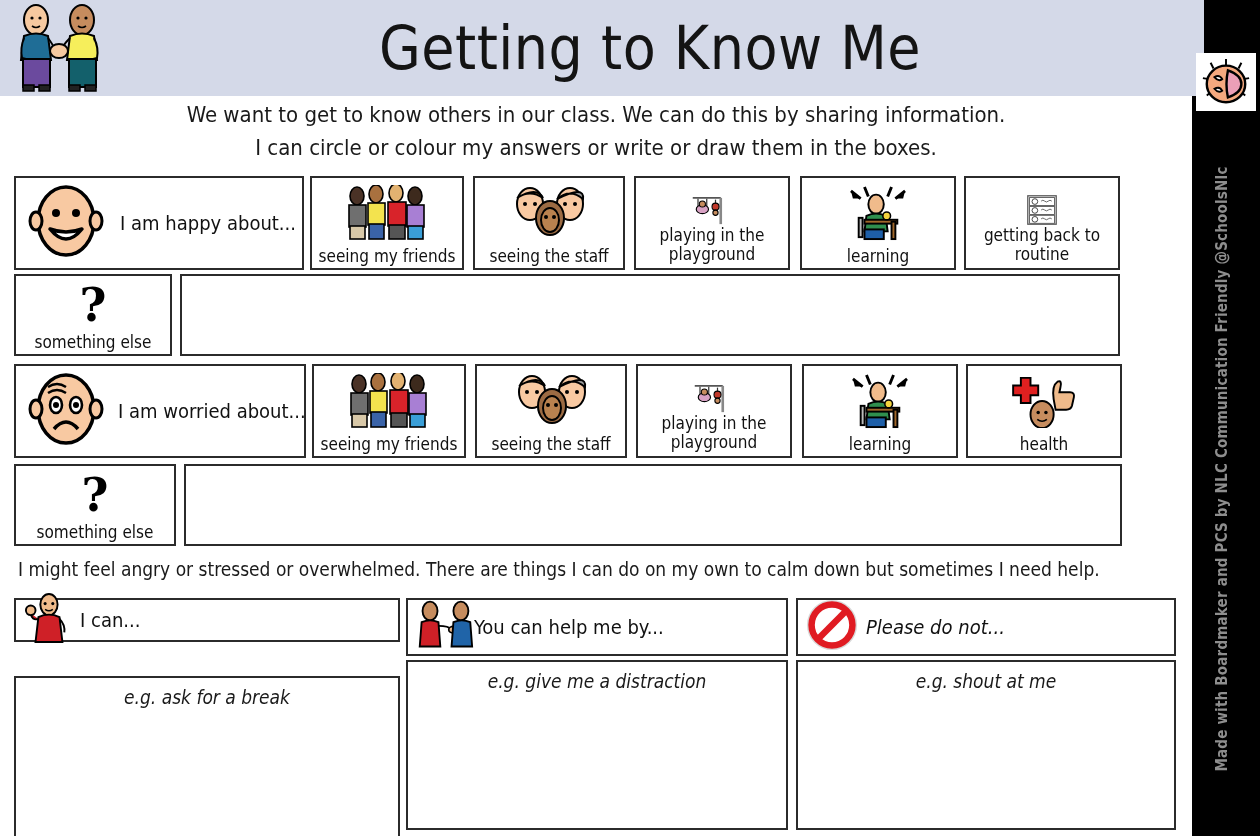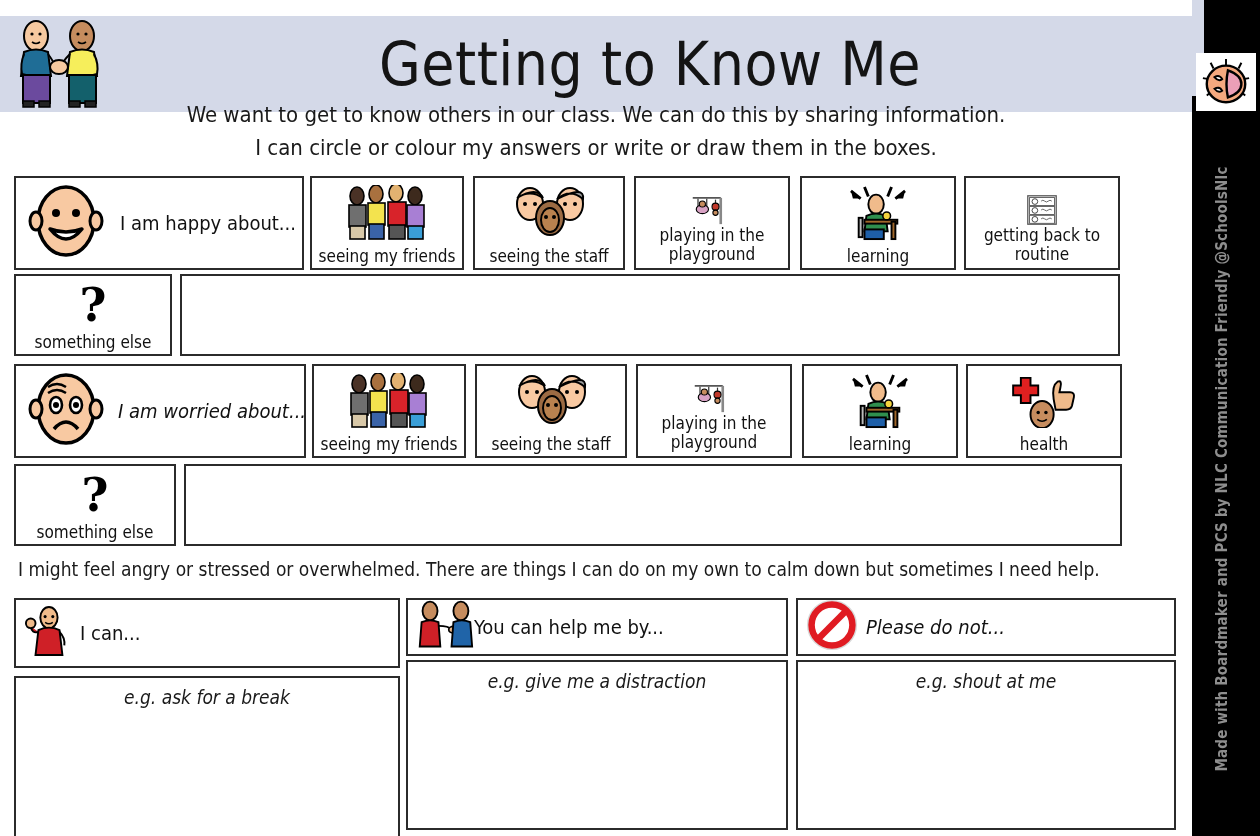--- a/index.html
+++ b/index.html
@@ -49,21 +49,21 @@
     font-weight: bold;
     letter-spacing: 0.2px;
     text-align: center;
     white-space: nowrap;
     font-family: "DejaVu Sans Condensed", "Liberation Sans", sans-serif;
   }
 
   
   .banner {
     position: absolute;
-    left: 0; top: 16px;
+    left: 0; top: 0;
     width: 1192px; height: 96px;
     background: #d4d9e8;
   }
   .banner-icon {
     position: absolute;
     left: 6px; top: 2px;
     width: 108px; height: 92px;
   }
   .banner-title {
     position: absolute;
@@ -295,21 +295,21 @@
     </span>
     <span class="card-label-sm" style="margin-bottom:2px;">getting back to routine</span>
   </div>
 
   <div class="card card-v" style="left:14px; top:274px; width:158px; height:82px;">
     <span class="card-icon-top qmark">?</span>
     <span class="card-label-sm">something else</span>
   </div>
   <div class="blank-box" style="left:180px; top:274px; width:940px; height:82px;"></div>
 
-  <div class="card card-h" style="left:14px; top:364px; width:292px; height:94px;font-style:italic;">
+  <div class="card card-h" style="left:14px; top:364px; width:292px; height:94px;">
     <span class="card-icon">
       <svg viewBox="0 0 84 84" width="84" height="84">
         <ellipse cx="42" cy="42" rx="28" ry="34" fill="#f8c9a2" stroke="#000" stroke-width="3.5"></ellipse>
         <ellipse cx="12" cy="42" rx="6" ry="9" fill="#f8c9a2" stroke="#000" stroke-width="3"></ellipse>
         <ellipse cx="72" cy="42" rx="6" ry="9" fill="#f8c9a2" stroke="#000" stroke-width="3"></ellipse>
         <path d="M24 20 q9 -6 18 0 M24 26 q9 -6 18 0" stroke="#000" stroke-width="2.4" fill="none"></path>
         <ellipse cx="32" cy="38" rx="6" ry="8" fill="#fff" stroke="#000" stroke-width="2.6"></ellipse>
         <ellipse cx="52" cy="38" rx="6" ry="8" fill="#fff" stroke="#000" stroke-width="2.6"></ellipse>
         <circle cx="32" cy="38" r="3" fill="#000"></circle>
           <circle cx="52" cy="38" r="3" fill="#000"></circle>
@@ -411,21 +411,21 @@
   </div>
 
   <div class="card card-v" style="left:14px; top:464px; width:162px; height:82px;">
     <span class="card-icon-top qmark">?</span>
     <span class="card-label-sm">something else</span>
   </div>
   <div class="blank-box" style="left:184px; top:464px; width:938px; height:82px;"></div>
 
   <div class="strip-text" style="left:18px; top:558px; width:1150px;">I might feel angry or stressed or overwhelmed. There are things I can do on my own to calm down but sometimes I need help.</div>
 
-  <div class="card card-h" style="left:14px; top:598px; width:386px; height:70px;">
+  <div class="card card-h" style="left:14px; top:598px; width:386px; height:44px;">
     <span class="card-icon">
       <svg viewBox="0 0 50 54" width="48" height="52">
         <ellipse cx="26" cy="13" rx="9" ry="11" fill="#f0bb8b" stroke="#000" stroke-width="2"></ellipse>
         <circle cx="22" cy="12" r="1.6" fill="#000"></circle>
           <circle cx="30" cy="12" r="1.6" fill="#000"></circle>
         <path d="M22 18 q4 3 8 0" stroke="#000" stroke-width="1.4" fill="none"></path>
         <path d="M15 26 q11 -5 22 0 l3 26 h-28 z" fill="#cf2027" stroke="#000" stroke-width="2"></path>
         <path d="M15 28 q-7 2 -8 -6" fill="#cf2027" stroke="#000" stroke-width="2"></path>
         <circle cx="7" cy="19" r="5" fill="#f0bb8b" stroke="#000" stroke-width="2"></circle>
         <path d="M37 28 q6 6 5 14" fill="none" stroke="#000" stroke-width="2"></path>

